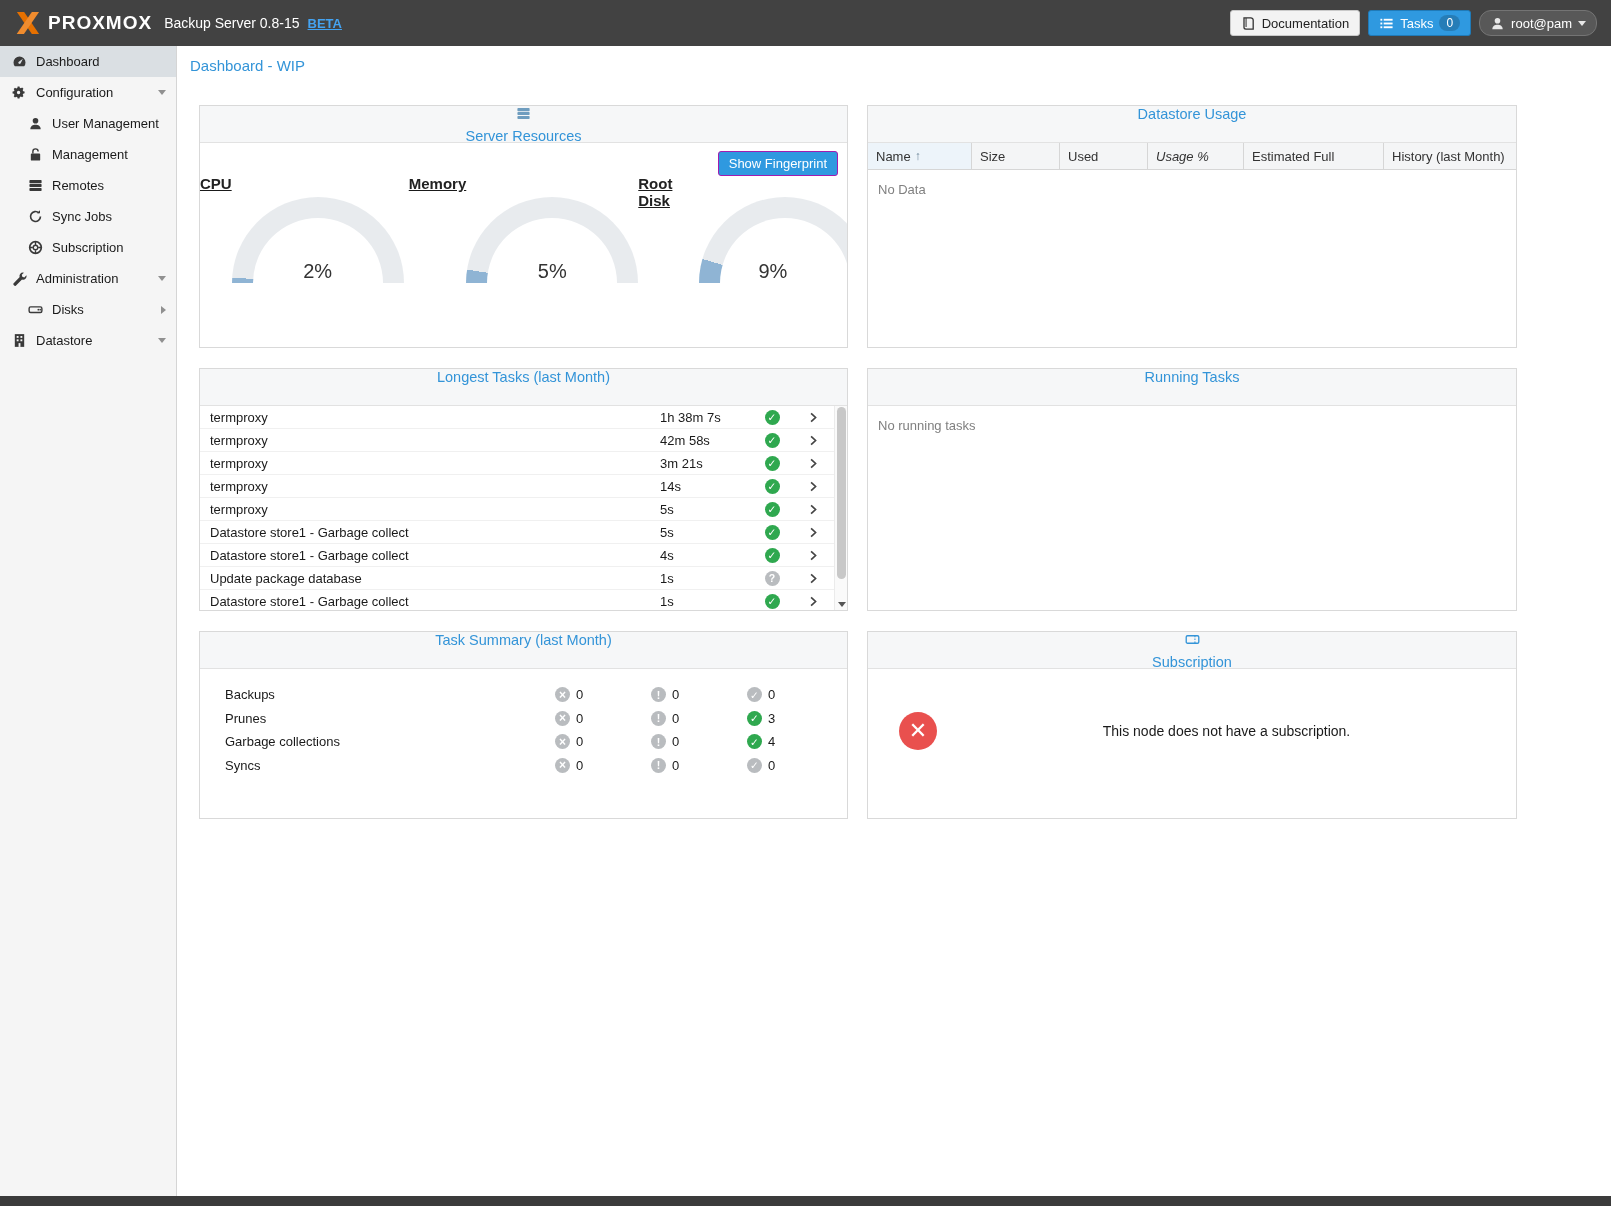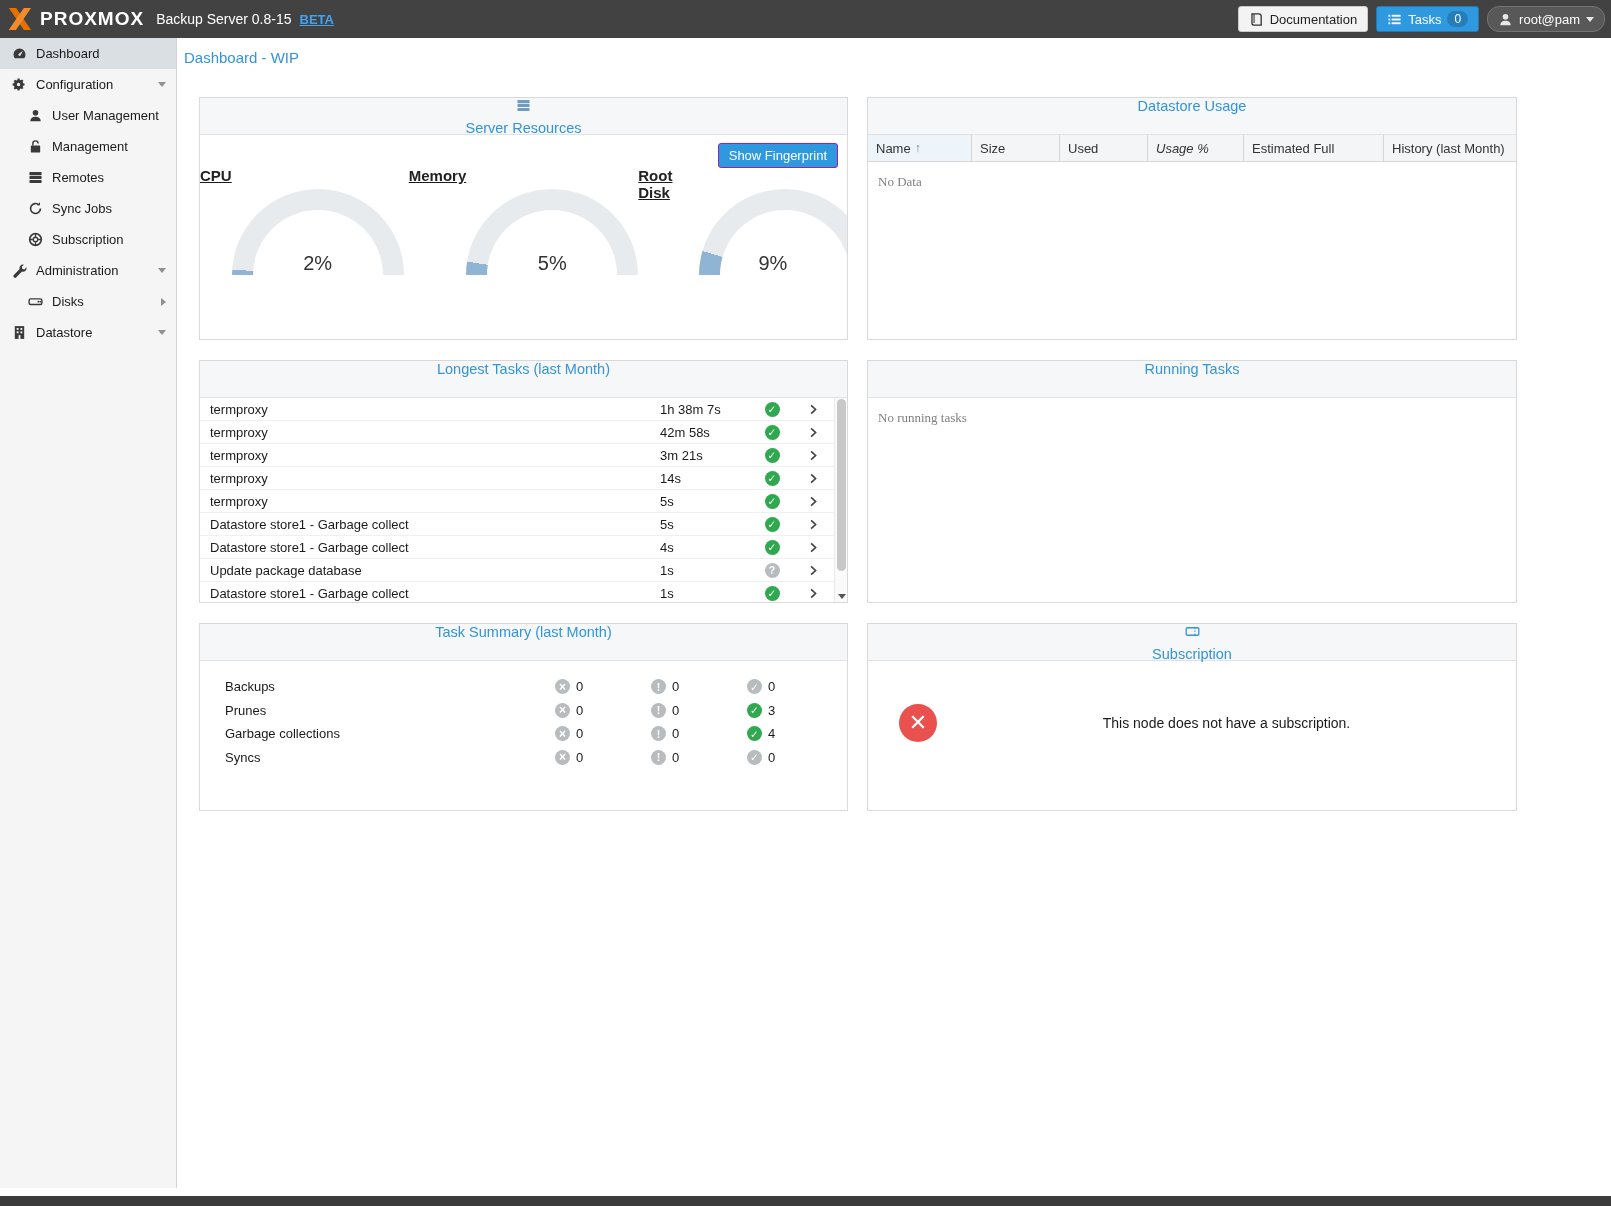--- a/index.html
+++ b/index.html
@@ -7,22 +7,22 @@
   html, body { width: 1611px; height: 1206px; overflow: hidden; }
   body {
     font-family: "Liberation Sans", "DejaVu Sans", sans-serif;
     font-size: 13px; color: #1a1a1a; background: #fff; position: relative;
   }
   .icn { display: inline-flex; width: 15px; height: 15px; align-items: center; justify-content: center; flex: none; }
   .icn svg { width: 100%; height: 100%; display: block; }
 
   
   .topbar {
-    height: 38px; background: var(--topbar-bg, #424242); display: flex; align-items: center;
-    padding: 0 6px; color: #fff;
+    height: 46px; background: var(--topbar-bg, #424242); display: flex; align-items: center;
+    padding: 0 14px; color: #fff;
   }
   .logo { display: flex; align-items: center; gap: 6px; margin-right: 12px; }
   .logo-mark { width: 28px; height: 28px; }
   .logo-word { font-size: 19px; font-weight: bold; letter-spacing: 1px; color: #fff; }
   .product { font-size: 14px; color: #fff; }
   .beta-link { color: var(--link-blue, #44a3f1); font-weight: bold; margin-left: 8px; text-decoration: underline; font-size: 13px; cursor: pointer; }
   .topbar-right { margin-left: auto; display: flex; align-items: center; gap: 8px; }
   .tb-btn {
     display: inline-flex; align-items: center; gap: 6px; height: 26px; padding: 0 10px;
     border-radius: 3px; font-size: 13px; cursor: pointer; border: 1px solid transparent;
@@ -42,21 +42,21 @@
   .sidebar { flex: 0 0 177px; background: #f5f5f5; border-right: 1px solid #d5d5d5; padding-top: 0; }
   .nav-item {
     display: flex; align-items: center; gap: 9px; height: 31px; padding: 0 10px 0 12px;
     cursor: pointer; color: #1a1a1a;
   }
   .nav-item .icn { color: #3a3a3a; }
   .nav-item.child { padding-left: 28px; }
   .nav-item.selected { background: #dadfe3; }
   .nav-label { flex: 1; white-space: nowrap; }
   main { flex: 1; overflow: hidden; background: #fff; }
-  .page-title { color: var(--accent-blue, #3394d8); font-size: 15px; padding: 11px 0 10px 7px; }
+  .page-title { color: var(--accent-blue, #3394d8); font-size: 15px; padding: 11px 0 10px 13px; }
 
   
   .panel-grid {
     display: grid; grid-template-columns: 649px 650px; column-gap: 19px; row-gap: 20px;
     padding: 21px 0 0 22px;
   }
   .panel { border: 1px solid #d9d9d9; background: #fff; position: relative; overflow: hidden; }
   .panel.h-lg { height: 243px; }
   .panel.h-sm { height: 188px; }
   .panel-hd {
@@ -94,21 +94,21 @@
     display: flex; align-items: center; gap: 4px; padding: 0 8px; border-right: 1px solid #d6d6d6;
     font-size: 13px; color: #333; cursor: pointer; white-space: nowrap; overflow: hidden;
   }
   .th-name { flex: 0 0 104px; background: #edf4fa; }
   .th-size { flex: 0 0 88px; }
   .th-used { flex: 0 0 88px; }
   .th-usage { flex: 0 0 96px; font-style: italic; }
   .th-est { flex: 0 0 140px; }
   .th-hist { flex: 1; border-right: none; }
   .sort-arrow { color: #6d8699; font-size: 12px; }
-  .empty-text { color: #808080; padding: 12px 10px; font-family: Liberation Serif, serif; }
+  .empty-text { color: #808080; padding: 12px 10px; }
 
   
   .task-grid { position: relative; height: 205px; overflow: hidden; }
   .task-rows { margin-right: 13px; }
   .task-row { display: flex; align-items: center; height: 23px; border-bottom: 1px solid #f0f0f0; cursor: pointer; }
   .task-name { flex: 0 0 460px; padding-left: 10px; white-space: nowrap; overflow: hidden; }
   .task-duration { flex: 1; white-space: nowrap; }
   .task-status { flex: 0 0 40px; display: flex; justify-content: center; }
   .task-action { flex: 0 0 42px; display: flex; justify-content: center; color: #444; cursor: pointer; }
   .task-action svg { width: 11px; height: 13px; }

